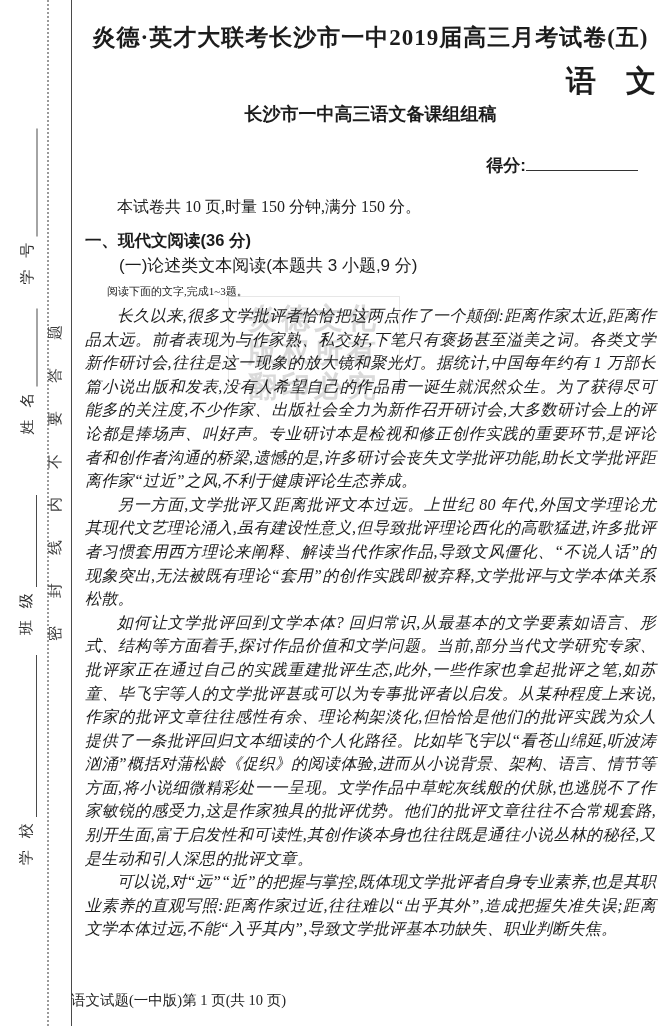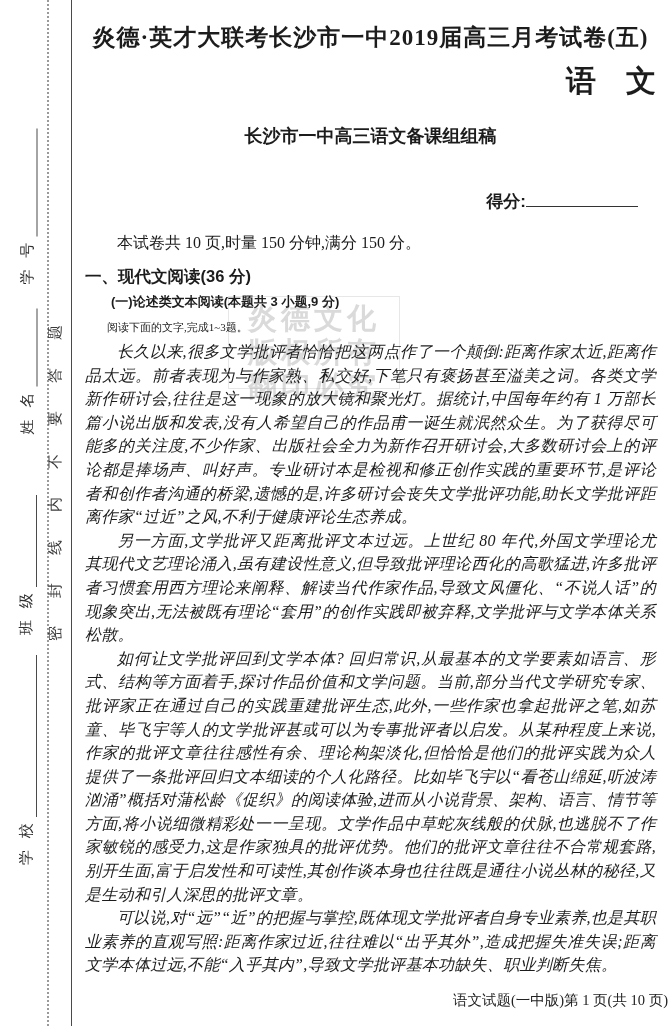--- a/index.html
+++ b/index.html
@@ -92,25 +92,25 @@
     text-align:right;
     font-size:30px;
     font-weight:bold;
     margin-top:8px;
     font-family:"Liberation Sans","DejaVu Sans",sans-serif;
   }
   .subtitle{
     text-align:center;
     font-size:18px;
     font-weight:bold;
-    margin-top:22px;
+    margin-top:0;
     font-family:"Liberation Sans","DejaVu Sans",sans-serif;
   }
   .score-row{
-    margin-top:42px;
+    margin-top:28px;
     text-align:right;
     padding-right:18px;
     font-size:17px;
     font-weight:bold;
     font-family:"Liberation Sans","DejaVu Sans",sans-serif;
   }
   .score-row .score-blank{
     display:inline-block;width:112px;height:1px;
     border-bottom:1.5px solid #333;
     vertical-align:baseline;
@@ -122,43 +122,43 @@
     line-height:24px;
   }
   .sec-heading{
     margin-top:8px;
     font-size:16.5px;
     font-weight:bold;
     line-height:26px;
     font-family:Liberation Sans, sans-serif;
   }
   .subsec-heading{
-    font-size:13px;
-    font-weight:bold;
+    font-size:17px;
+    font-weight:normal;
     line-height:26px;
     padding-left:2em;
     font-family:"Liberation Sans","DejaVu Sans",sans-serif;
   }
   .prompt-line{
     font-size:11px;
     line-height:25px;
     padding-left:2em;
   }
   .passage p{
     margin:0;
     font-size:16px;
     line-height:23.6px;
     text-indent:2em;
     text-align:justify;
     font-style:italic;
     letter-spacing:0.3px;
   }
   .footer{
     position:absolute;left:71px;right:0;bottom:16px;
-    text-align:right;
+    text-align:left;
     font-size:14.5px;
     color:#222;
   }
 </style>
 </head>
 <body>
 
 <div class="page">
 
   <div class="watermark">

